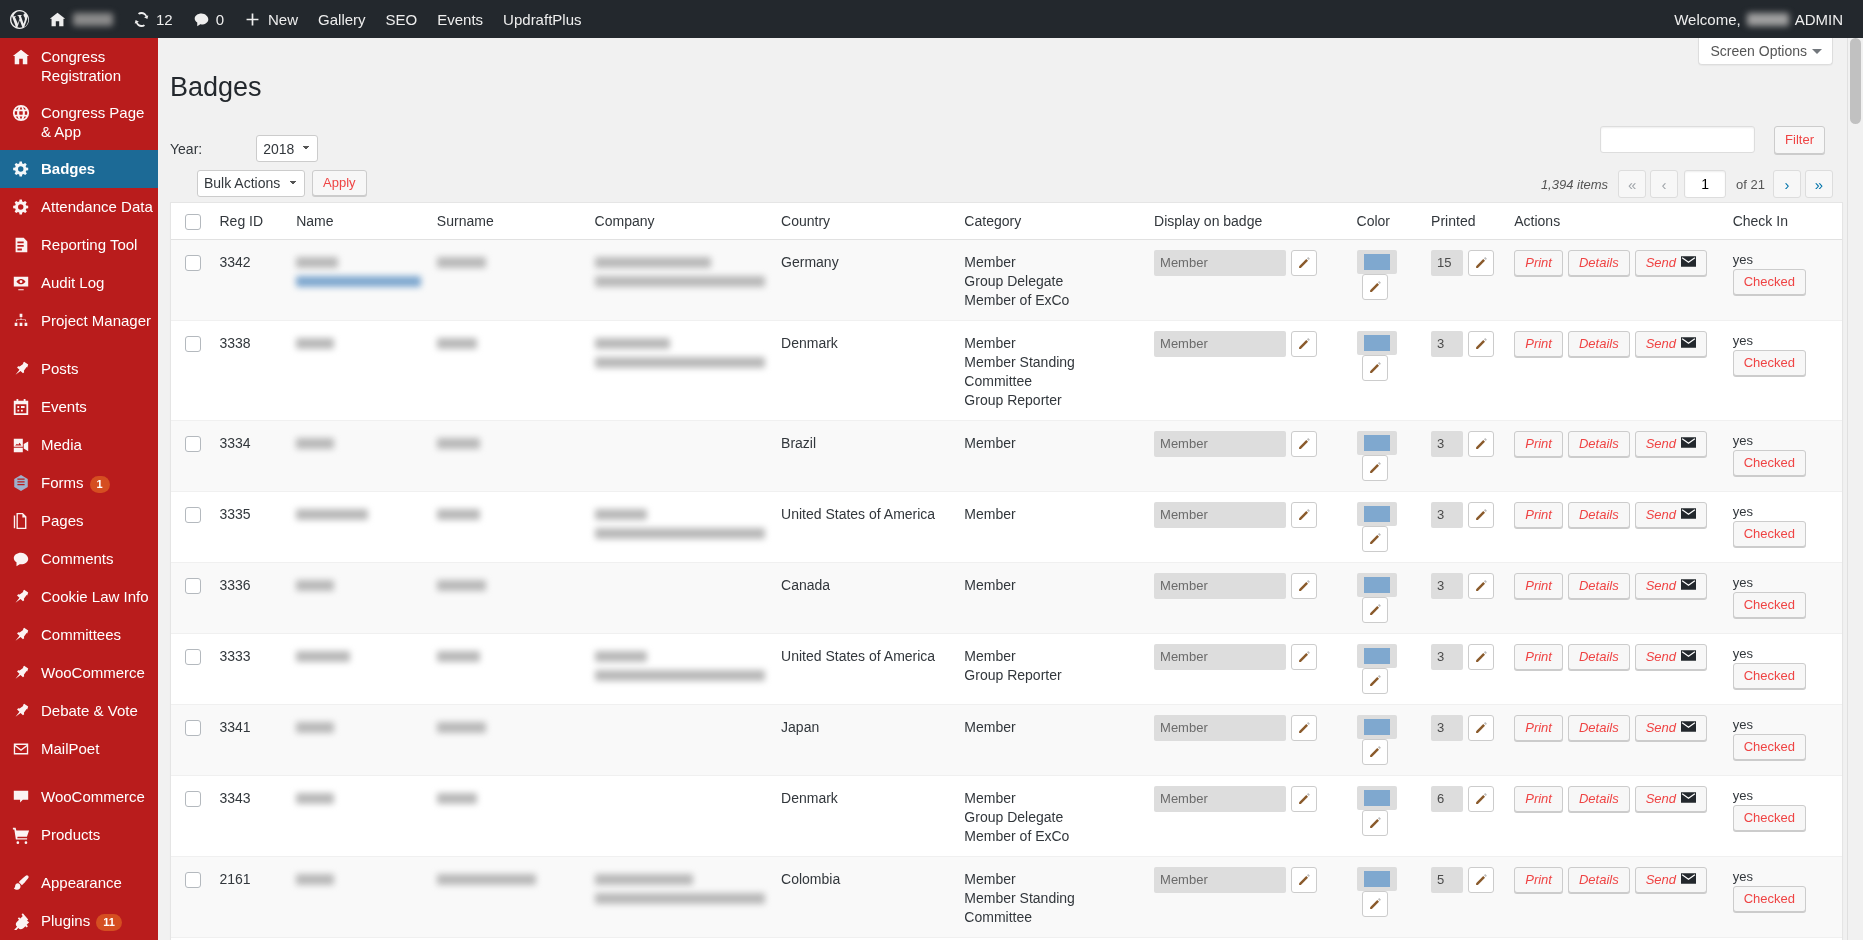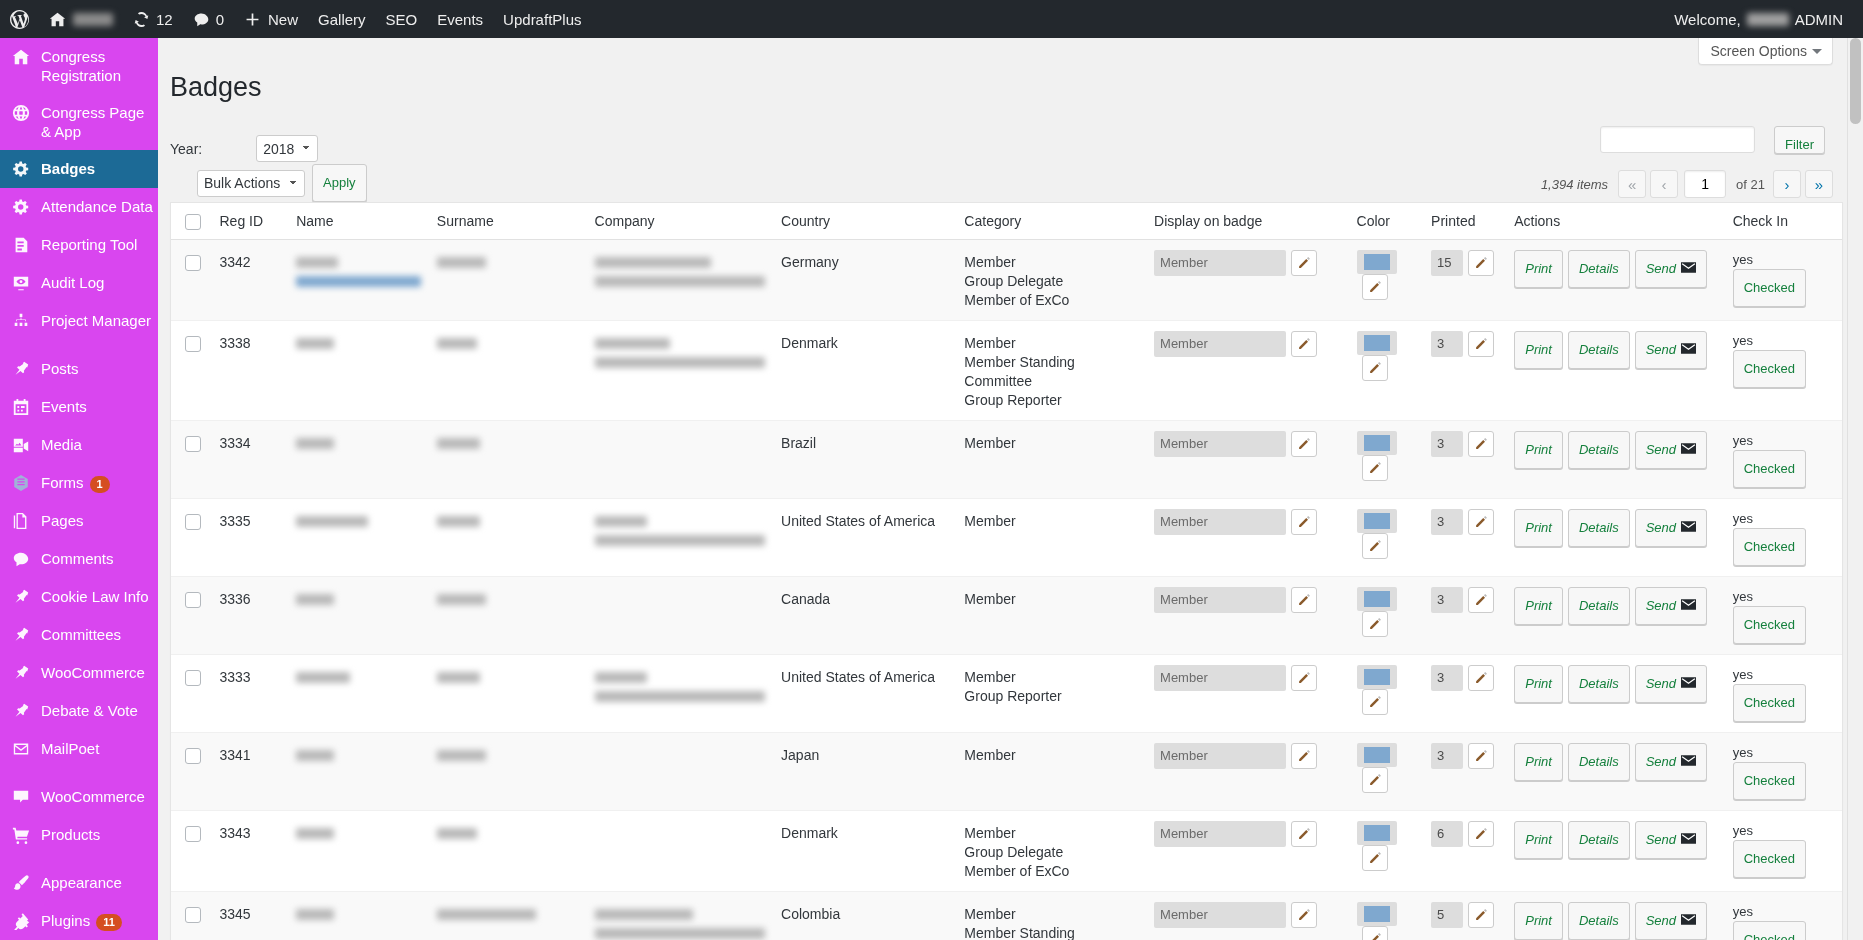--- a/index.html
+++ b/index.html
@@ -47,21 +47,21 @@
   .welcome-blur {
     display:inline-block; margin: 0 6px;
     color: transparent; background: #a0a0a0;
     filter: blur(3.2px); border-radius: 2px;
     height: 13px; min-width: 42px; text-indent:-9999px;
   }
   
   #sidebar {
     position: absolute; top: 38px; left: 0;
     width: 158px; height: 902px;
-    background: #d946ef;
+    background: #b91c1c;
     color: #fff; font-size: 15px;
     overflow: hidden;
   }
   .menu-item {
     display: flex; align-items: flex-start;
     padding: 9px 0 9px 10px;
     min-height: 34px;
     cursor: pointer;
     line-height: 19px;
   }
@@ -124,23 +124,23 @@
     background-size:4px 4px,4px 4px; background-repeat:no-repeat;
     cursor:pointer;
   }
   .tablenav {
     display:flex; align-items:center;
     padding: 9px 20px 7px 12px;
     position: relative; height: 40px;
   }
   .btn {
     font-family:"Liberation Sans",sans-serif;
-    font-size:13px; color:#15803d;
+    font-size:13px; color:#ef4444;
     background:#f7f7f7; border:1px solid #ccc;
-    border-radius:3px; padding: 9px 10px;
+    border-radius:3px; padding: 3px 10px;
     cursor:pointer; line-height:18px;
     box-shadow: 0 1px 0 #ccc;
     white-space:nowrap;
   }
   #bulk-select { margin-right:7px;margin-left:27px; }
   #search-box {
     position:absolute; right: 108px; top: -36px;
     width: 155px; height: 27px;
     border:1px solid #ddd; border-radius:3px;
     background:#fff; padding: 3px 6px;
@@ -860,21 +860,21 @@
                 <span>Send</span>
                 <span><svg width="15" height="11" viewBox="0 0 20 14">
                     <rect width="20" height="14" fill="#23282d"></rect>
                     <path d="M1.5 2 10 8 18.5 2" stroke="#fff" stroke-width="1.6" fill="none"></path>
                   </svg></span>
               </button></td>
             <td class="col-checkin"><span class="checkin-yes">yes</span><button class="btn">Checked</button></td>
           </tr>
           <tr>
             <td class="col-cb cell-mid"><input type="checkbox" class="cb" style=""></td>
-            <td class="col-reg cell-mid"><span>3345</span></td>
+            <td class="col-reg cell-mid"><span>2161</span></td>
             <td class="col-name cell-mid"><span class="redact" style="min-width:38px">Andres</span></td>
             <td class="col-sur cell-mid"><span class="redact" style="min-width:99.2px">RINCON USCATEGUI</span></td>
             <td class="col-cmp cell-mid"><span class="redact" style="min-width:98.6px">CAVELIER ABOGADOS SAS</span><span class="redact line2" style="min-width:40px">SAS</span></td>
             <td class="col-ctry cell-mid"><span>Colombia</span></td>
             <td class="col-cat cell-mid">
               <span class="cat-line">Member</span>
               <span class="cat-line">Member Standing Committee</span>
             </td>
             <td class="col-disp"><input class="disp-input" type="text" readonly="" value="Member" style=""><span class="pencil">
                 <svg width="14" height="14" viewBox="0 0 20 20">

